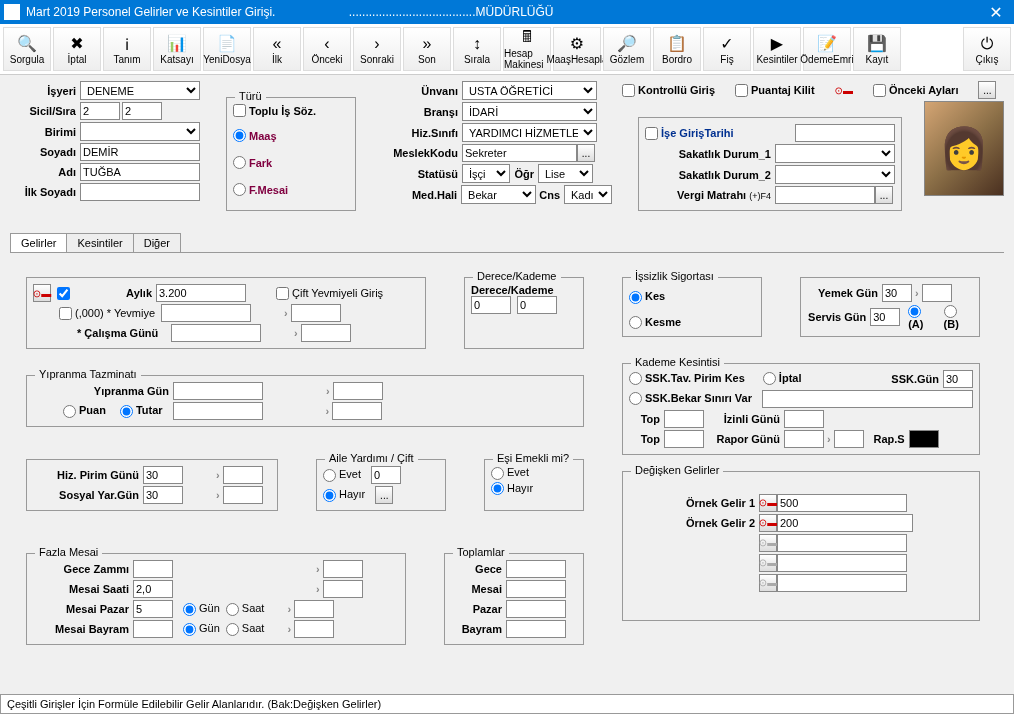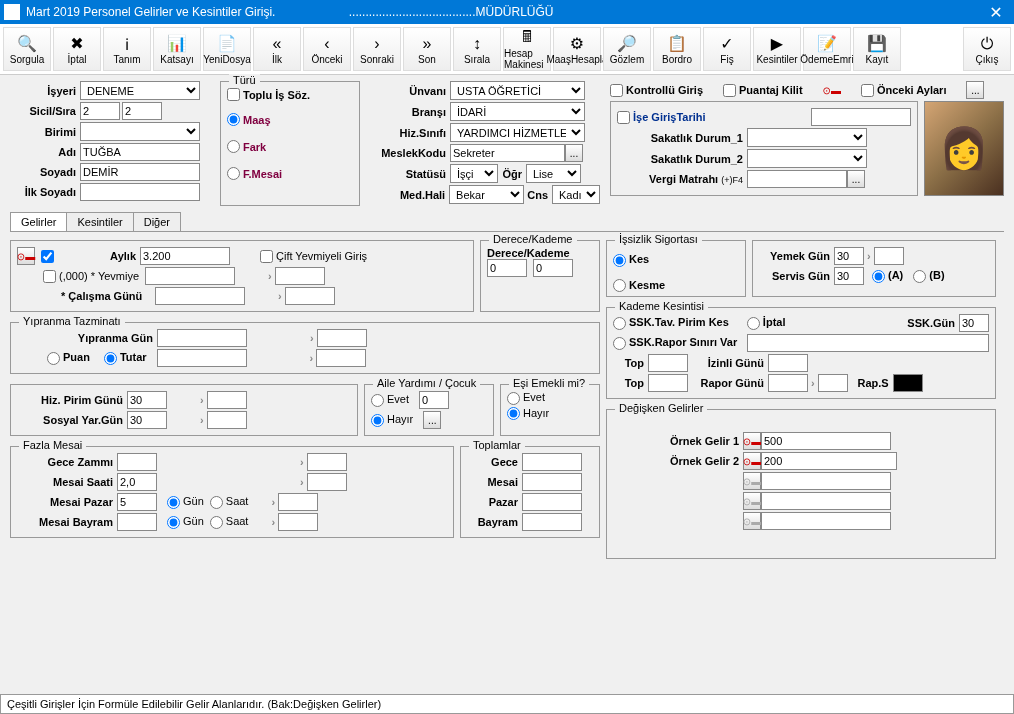--- a/index.html
+++ b/index.html
@@ -11,21 +11,21 @@
 .toolbar { background: #fff; border-bottom: 1px solid #ccc; display: flex; padding: 2px; }
 .tbtn { display: flex; flex-direction: column; align-items: center; justify-content: center; width: 48px; height: 44px; border: 1px solid #ddd; margin: 1px; background: linear-gradient(#fff,#eee); cursor: pointer; font-size: 10px; }
 .tbtn .ticon { width: 20px; height: 20px; display: flex; align-items: center; justify-content: center; font-size: 16px; }
 .tbtn:last-child { margin-left: auto; }
 .main { padding: 6px 10px; }
 .row { display: flex; align-items: center; margin-bottom: 2px; }
 .lbl { text-align: right; font-weight: bold; padding-right: 4px; }
 input[type=text], select { border: 1px solid #888; height: 18px; font-size: 11px; padding: 0 2px; background: #fff; }
 select { height: 19px; }
 input[type=checkbox], input[type=radio] { margin-right: 3px; vertical-align: middle; }
-.fieldset { border: 1px solid #999; padding: 6px 6px 4px; margin: 0; position: relative; }
+.fieldset { border: 1px solid #999; padding: 6px 6px 4px; margin: 16px; position: relative; }
 .fieldset .legend { position: absolute; top: -8px; left: 8px; background: #f0f0f0; padding: 0 4px; font-size: 11px; }
 .smallbtn { width: 18px; height: 18px; border: 1px solid #888; background: linear-gradient(#fff,#ddd); font-size: 10px; cursor: pointer; display: inline-flex; align-items: center; justify-content: center; }
 .tabs { display: flex; margin-top: 6px; }
 .tab { border: 1px solid #999; padding: 3px 10px; background: #fff; border-bottom: none; margin-right: -1px; cursor: pointer; }
 .tab.inactive { background: #eee; }
 .topgrid { display: flex; gap: 10px; }
 .maroon { color: #800040; }
 .navy { color: #003090; }
 .photo { width: 80px; height: 95px; border: 1px solid #888; background: linear-gradient(135deg,#d4a574 0%,#8b6f47 50%,#4a3020 100%); display: flex; align-items: center; justify-content: center; font-size: 40px; }
 .statusbar { position: absolute; bottom: 0; left: 0; right: 0; border: 1px solid #999; background: #fff; padding: 3px 6px; font-size: 11px; }
@@ -138,26 +138,26 @@
       <div class="row">
           <div class="lbl" style="width:70px">Sicil/Sıra</div>
           <input type="text" style="width: 40px;" value="2">
           <input type="text" style="width: 40px; margin-left: 2px;" value="2">
         </div>
       <div class="row">
           <div class="lbl" style="width:70px">Birimi</div>
           <select style="width:120px"><option></option></select>
         </div>
       <div class="row">
+          <div class="lbl" style="width:70px">Soyadı</div>
+          <input type="text" style="width: 120px;" value="DEMİR">
+        </div>
+      <div class="row">
           <div class="lbl" style="width:70px">Adı</div>
           <input type="text" style="width: 120px;" value="TUĞBA">
-        </div>
-      <div class="row">
-          <div class="lbl" style="width:70px">Soyadı</div>
-          <input type="text" style="width: 120px;" value="DEMİR">
         </div>
       <div class="row">
           <div class="lbl" style="width:70px">İlk Soyadı</div>
           <input type="text" style="width: 120px;">
         </div>
     </div>
 
     <div class="fieldset" style="width:140px">
       <div class="legend">Türü</div>
       <label class="chklbl">
@@ -342,21 +342,21 @@
             </div>
           <div class="row">
               <div class="lbl" style="width:110px">Sosyal Yar.Gün</div>
               <input type="text" style="width: 40px;" value="30">
               <div style="width:30px"></div>
               <span class="gt">›</span>
               <input type="text" style="width: 40px;">
             </div>
         </div>
         <div class="fieldset" style="width:130px">
-          <div class="legend">Aile Yardımı  /  Çocuk</div>
+          <div class="legend">Aile Yardımı  /  Çift</div>
           <div class="row">
               <label><input type="radio" name="aile" style=""><span>Evet</span></label>
               <input type="text" style="width: 30px; margin-left: 10px;" value="0">
             </div>
           <div class="row">
               <label><input type="radio" name="aile" checked="" style=""><span>Hayır</span></label>
               <button class="smallbtn" style="margin-left:10px">...</button>
             </div>
         </div>
         <div class="fieldset" style="width:100px">
@@ -456,21 +456,21 @@
 
       <div class="fieldset" style="margin-top:10px">
         <div class="legend">Kademe Kesintisi</div>
         <div class="row">
           <label><input type="radio" name="sk" style=""><span class="lbl">SSK.Tav. Pirim Kes</span></label>
           <label style="margin-left:14px"><input type="radio" name="sk" style=""><span class="lbl">İptal</span></label>
           <div class="lbl" style="margin-left:auto">SSK.Gün</div>
             <input type="text" style="width: 30px;" value="30">
         </div>
         <div class="row">
-          <label><input type="radio" name="sk" style=""><span class="lbl">SSK.Rapor Sınırı Var</span></label>
+          <label><input type="radio" name="sk" style=""><span class="lbl">SSK.Bekar Sınırı Var</span></label>
           <input type="text" style="flex: 1 1 0%; margin-left: 6px;">
         </div>
         <div class="row">
             <div class="lbl" style="width:35px">Top</div>
             <input type="text" style="width: 40px;">
             <div class="lbl" style="width:80px">İzinli Günü</div>
             <input type="text" style="width: 40px;">
           </div>
         <div class="row">
             <div class="lbl" style="width:35px">Top</div>

